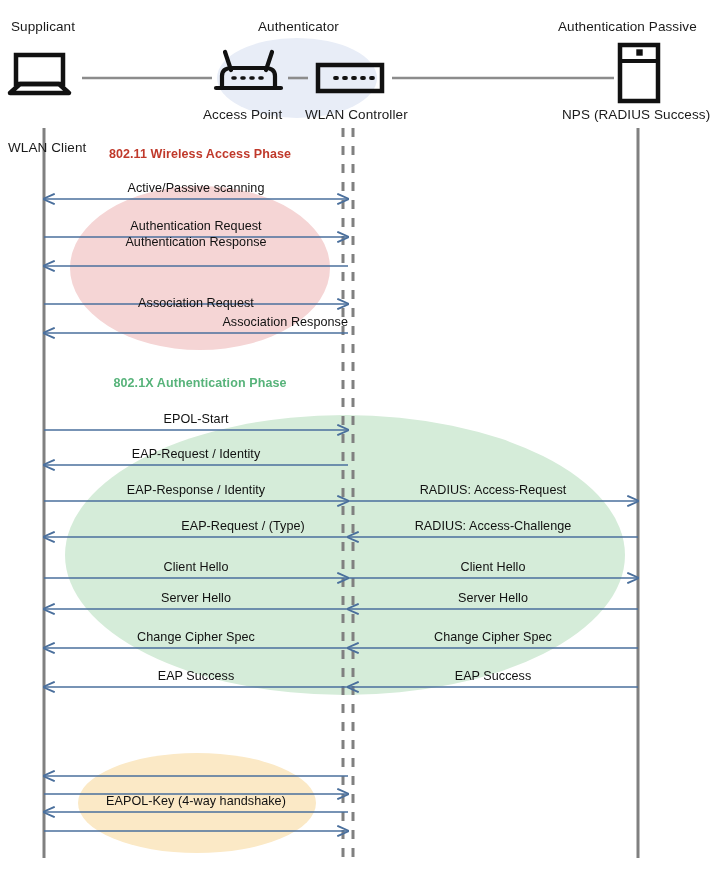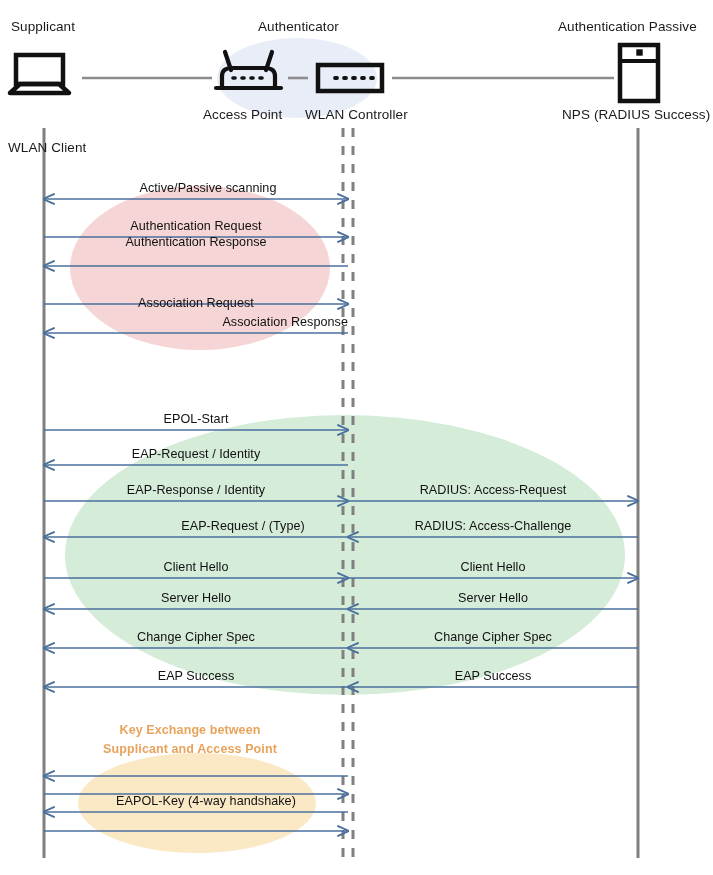--- a/index.html
+++ b/index.html
@@ -152,38 +152,38 @@
 
   <div class="actor-title" style="left:11px; top:19px;">Supplicant</div>
   <div class="actor-title" style="left:258px; top:19px;">Authenticator</div>
   <div class="actor-title" style="left:558px; top:19px;">Authentication Passive</div>
 
   <div class="actor-caption" style="left:8px; top:100px;margin-top:40px;">WLAN Client</div>
   <div class="actor-caption" style="left:203px; top:107px;">Access Point</div>
   <div class="actor-caption" style="left:305px; top:107px;">WLAN Controller</div>
   <div class="actor-caption" style="left:562px; top:107px;">NPS (RADIUS Success)</div>
 
-  <div class="phase-label two-line" style="left:0px; top:721px; width:380px; color:#e8a35c;">Key Exchange between</div>
-  <div class="phase-label two-line" style="left:0px; top:740px; width:380px; color:#e8a35c;">Supplicant and Access Point</div>
+  <div class="phase-label" style="left:0px; top:147px; width:400px; color:#c0392b;">802.11 Wireless Access Phase</div>
+  <div class="phase-label" style="left:0px; top:376px; width:400px; color:#57b37a;">802.1X Authentication Phase</div>
 
   <div id="labels-left">
-      <div class="msg-label" style="left: 44px; width: 304px; top: 181px; padding-left: 12px;">Active/Passive scanning</div>
+      <div class="msg-label" style="left: 44px; width: 304px; top: 181px;">Active/Passive scanning</div>
       <div class="msg-label" style="left: 44px; width: 304px; top: 219px;">Authentication Request</div>
       <div class="msg-label" style="left: 44px; width: 304px; top: 235px;">Authentication Response</div>
       <div class="msg-label" style="left: 44px; width: 304px; top: 296px;">Association Request</div>
       <div class="msg-label" style="left: 44px; width: 304px; top: 315px; text-align: right;">Association Response</div>
       <div class="msg-label" style="left: 44px; width: 304px; top: 412px;">EPOL-Start</div>
       <div class="msg-label" style="left: 44px; width: 304px; top: 447px;">EAP-Request / Identity</div>
       <div class="msg-label" style="left: 44px; width: 304px; top: 483px; text-align: center;">EAP-Response / Identity</div>
       <div class="msg-label" style="left: 44px; width: 304px; top: 519px; padding-left: 47px;">EAP-Request / (Type)</div>
       <div class="msg-label" style="left: 44px; width: 304px; top: 560px;">Client Hello</div>
       <div class="msg-label" style="left: 44px; width: 304px; top: 591px;">Server Hello</div>
       <div class="msg-label" style="left: 44px; width: 304px; top: 630px;">Change Cipher Spec</div>
       <div class="msg-label" style="left: 44px; width: 304px; top: 669px;">EAP Success</div>
-      <div class="msg-label" style="left: 44px; width: 304px; top: 794px; padding-left: 10px;">EAPOL-Key (4-way handshake)</div>
+      <div class="msg-label" style="left: 44px; width: 304px; top: 794px;">EAPOL-Key (4-way handshake)</div>
     </div>
   <div id="labels-right">
       <div class="msg-label" style="left: 348px; width: 290px; top: 483px;">RADIUS: Access-Request</div>
       <div class="msg-label" style="left: 348px; width: 290px; top: 519px;">RADIUS: Access-Challenge</div>
       <div class="msg-label" style="left: 348px; width: 290px; top: 560px;">Client Hello</div>
       <div class="msg-label" style="left: 348px; width: 290px; top: 591px;">Server Hello</div>
       <div class="msg-label" style="left: 348px; width: 290px; top: 630px;">Change Cipher Spec</div>
       <div class="msg-label" style="left: 348px; width: 290px; top: 669px;">EAP Success</div>
     </div>
 

